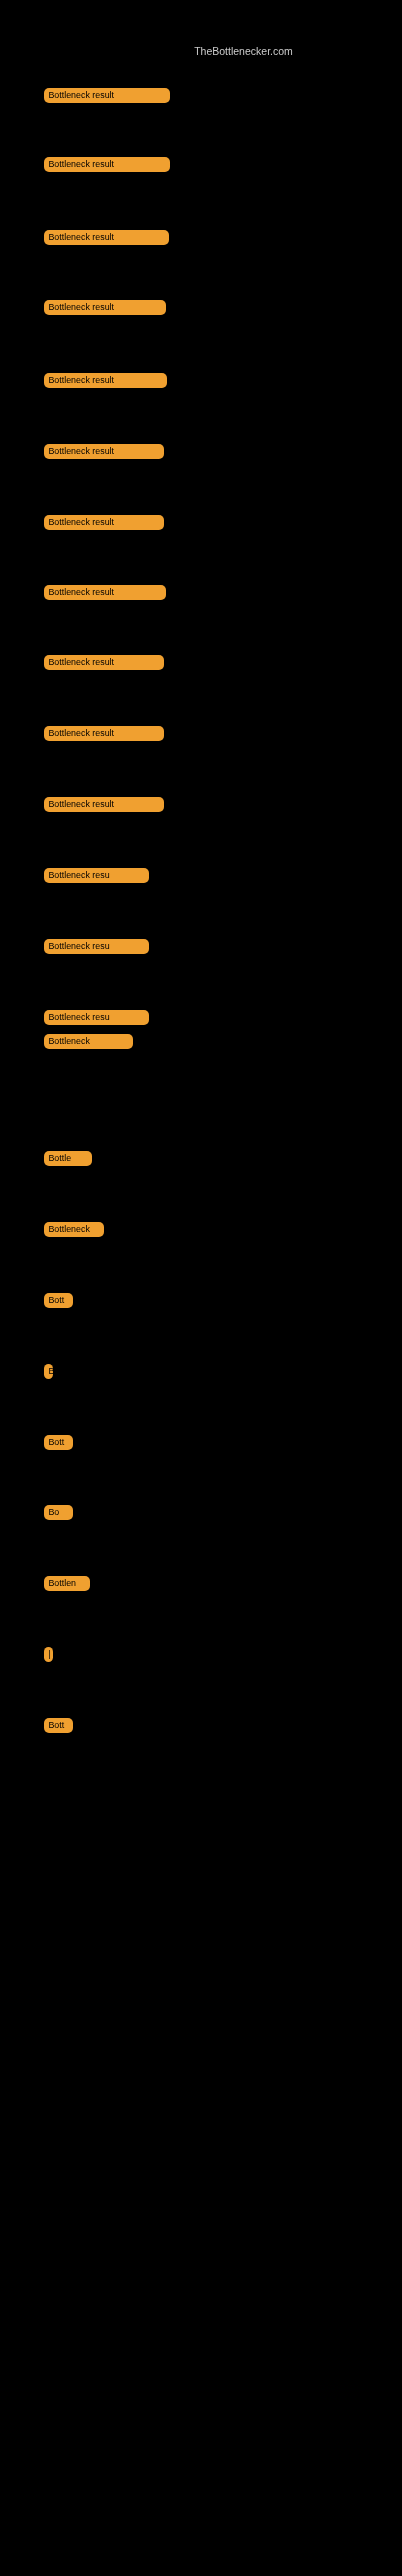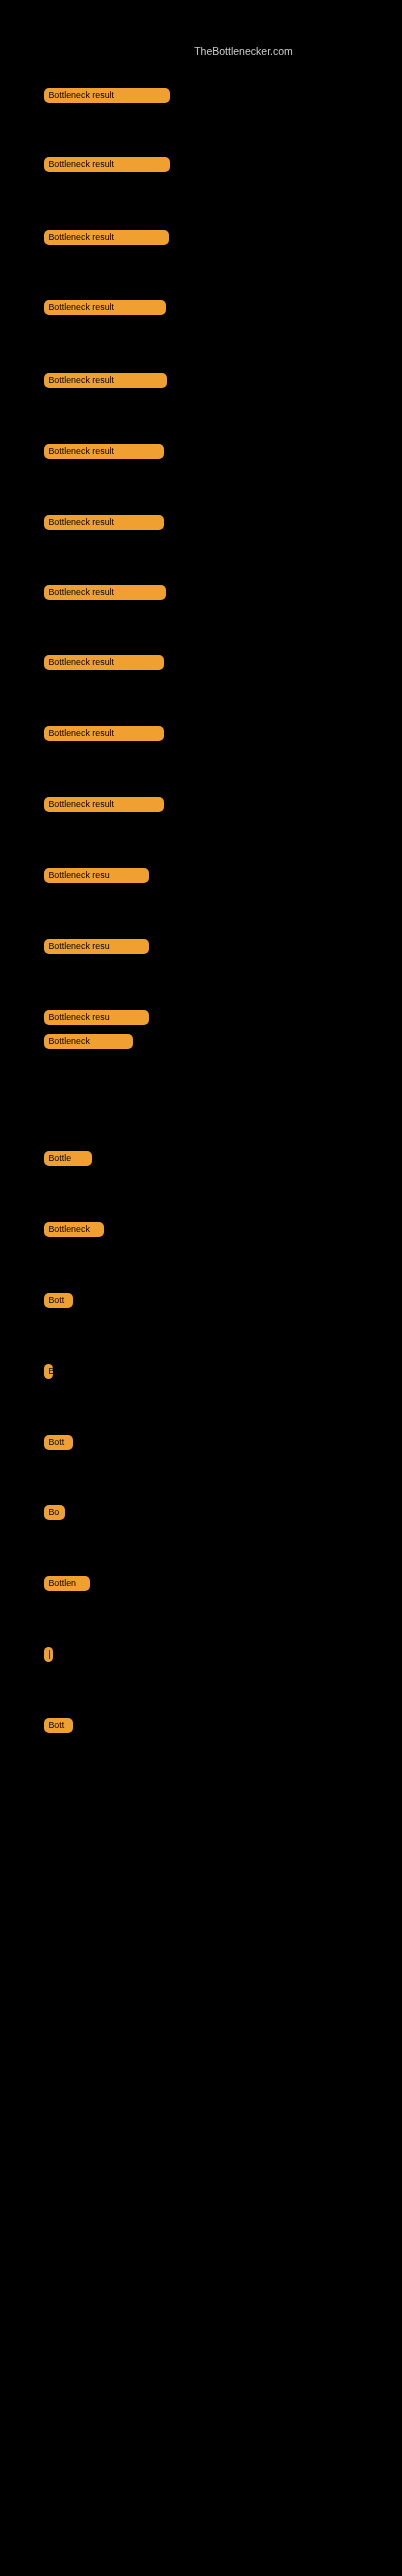--- a/index.html
+++ b/index.html
@@ -56,18 +56,18 @@
     <div class="badge" style="top: 755px; width: 120px;">Bottleneck result</div>
     <div class="badge" style="top: 826px; width: 105px;">Bottleneck resu</div>
     <div class="badge" style="top: 897px; width: 105px;">Bottleneck resu</div>
     <div class="badge" style="top: 968px; width: 105px;">Bottleneck resu</div>
     <div class="badge" style="top: 992px; width: 89px;">Bottleneck</div>
     <div class="badge" style="top: 1109px; width: 48px;">Bottle</div>
     <div class="badge" style="top: 1180px; width: 60px;">Bottleneck</div>
     <div class="badge" style="top: 1251px; width: 29px;">Bott</div>
     <div class="badge" style="top: 1322px; width: 9.7px;">B</div>
     <div class="badge" style="top: 1393px; width: 29px;">Bott</div>
-    <div class="badge" style="top: 1463px; width: 21px;">Bo</div>
+    <div class="badge" style="top: 1463px; width: 29px;">Bo</div>
     <div class="badge" style="top: 1534px; width: 46px;">Bottlen</div>
     <div class="badge" style="top: 1605px; width: 6.4px;">|</div>
     <div class="badge" style="top: 1676px; width: 29px;">Bott</div>
   </div>
 
 
 </body></html>

